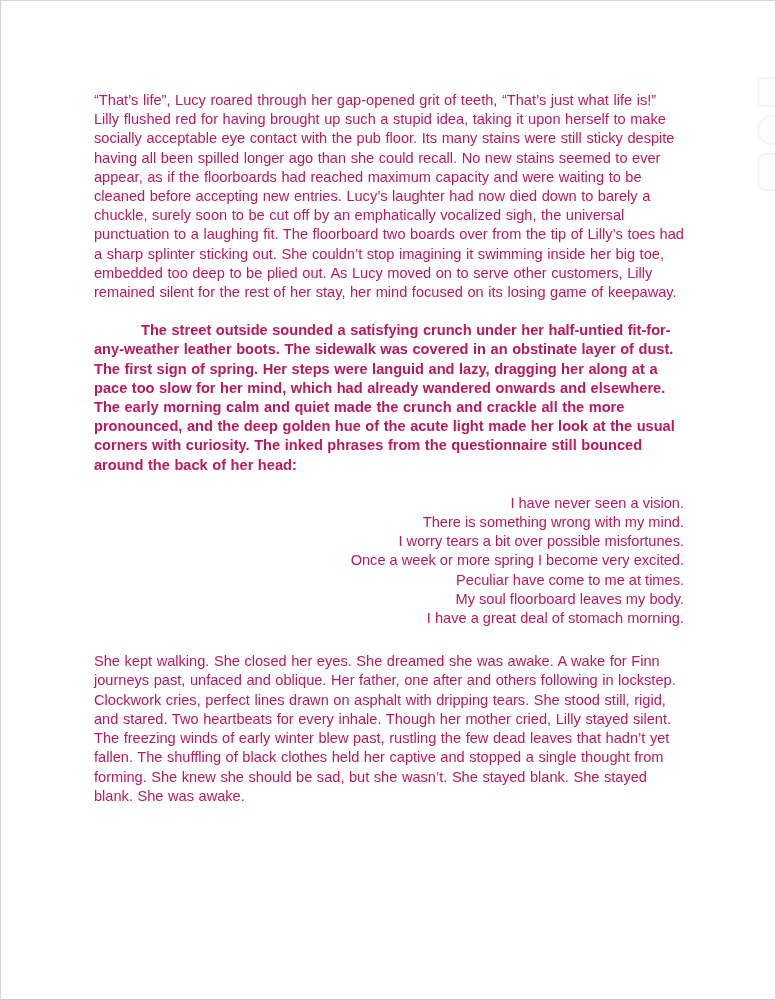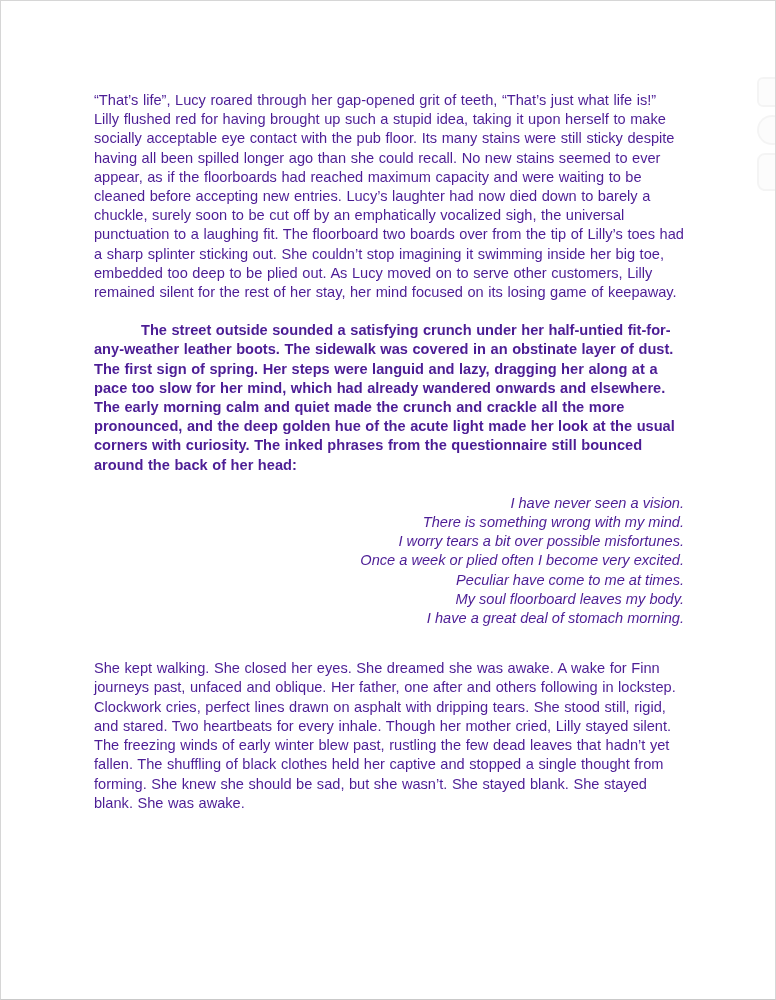--- a/index.html
+++ b/index.html
@@ -10,43 +10,42 @@
   .page {
     position: relative;
     width: 776px;
     height: 1000px;
     box-sizing: border-box;
     background: #ffffff;
     border: 1px solid #d6d6d6;
     border-bottom-color: #c9c9c9;
     overflow: hidden;
     font-family: "Liberation Sans", "DejaVu Sans", sans-serif;
-    color: #4c1d95;
+    color: #be185d;
   }
   .content {
     position: absolute;
     top: 90px;
     left: 93px;
     width: 590px;
     font-size: 14.6px;
     line-height: 19.2px;
     text-align: left;
   }
   .content p {
     margin: 0 0 19px 0;
     word-spacing: 0.5px;
   }
   .content p.indent {
     text-indent: 47px;
     font-weight: bold;
   }
   .poem {
-    margin: 0 0 31px 0;
+    margin: 0 0 24px 0;
     text-align: right;
-    font-style: italic;
   }
   .poem .poem-line {
     display: block;
   }
   
   .edge-toolbar {
     position: absolute;
     top: 76px;
     right: -12px;
     width: 30px;
@@ -78,21 +77,21 @@
   <div class="content">
 
     <p>“That’s life”, Lucy roared through her gap-opened grit of teeth, “That’s just what life is!” Lilly flushed red for having brought up such a stupid idea, taking it upon herself to make socially acceptable eye contact with the pub floor. Its many stains were still sticky despite having all been spilled longer ago than she could recall. No new stains seemed to ever appear, as if the floorboards had reached maximum capacity and were waiting to be cleaned before accepting new entries. Lucy’s laughter had now died down to barely a chuckle, surely soon to be cut off by an emphatically vocalized sigh, the universal punctuation to a laughing fit. The floorboard two boards over from the tip of Lilly’s toes had a sharp splinter sticking out. She couldn’t stop imagining it swimming inside her big toe, embedded too deep to be plied out. As Lucy moved on to serve other customers, Lilly remained silent for the rest of her stay, her mind focused on its losing game of keepaway.</p>
 
     <p class="indent">The street outside sounded a satisfying crunch under her half-untied fit-for-any-weather leather boots. The sidewalk was covered in an obstinate layer of dust. The first sign of spring. Her steps were languid and lazy, dragging her along at a pace too slow for her mind, which had already wandered onwards and elsewhere. The early morning calm and quiet made the crunch and crackle all the more pronounced, and the deep golden hue of the acute light made her look at the usual corners with curiosity. The inked phrases from the questionnaire still bounced around the back of her head:</p>
 
     <div class="poem">
       <span class="poem-line">I have never seen a vision.</span>
       <span class="poem-line">There is something wrong with my mind.</span>
       <span class="poem-line">I worry tears a bit over possible misfortunes.</span>
-      <span class="poem-line">Once a week or plied often I become very excited.</span>
+      <span class="poem-line">Once a week or more spring I become very excited.</span>
       <span class="poem-line">Peculiar have come to me at times.</span>
       <span class="poem-line">My soul floorboard leaves my body.</span>
       <span class="poem-line">I have a great deal of stomach morning.</span>
     </div>
 
     <p>She kept walking. She closed her eyes. She dreamed she was awake. A wake for Finn journeys past, unfaced and oblique. Her father, one after and others following in lockstep. Clockwork cries, perfect lines drawn on asphalt with dripping tears. She stood still, rigid, and stared. Two heartbeats for every inhale. Though her mother cried, Lilly stayed silent. The freezing winds of early winter blew past, rustling the few dead leaves that hadn’t yet fallen. The shuffling of black clothes held her captive and stopped a single thought from forming. She knew she should be sad, but she wasn’t. She stayed blank. She stayed blank. She was awake.</p>
 
   </div>
 
   <div class="edge-toolbar">

